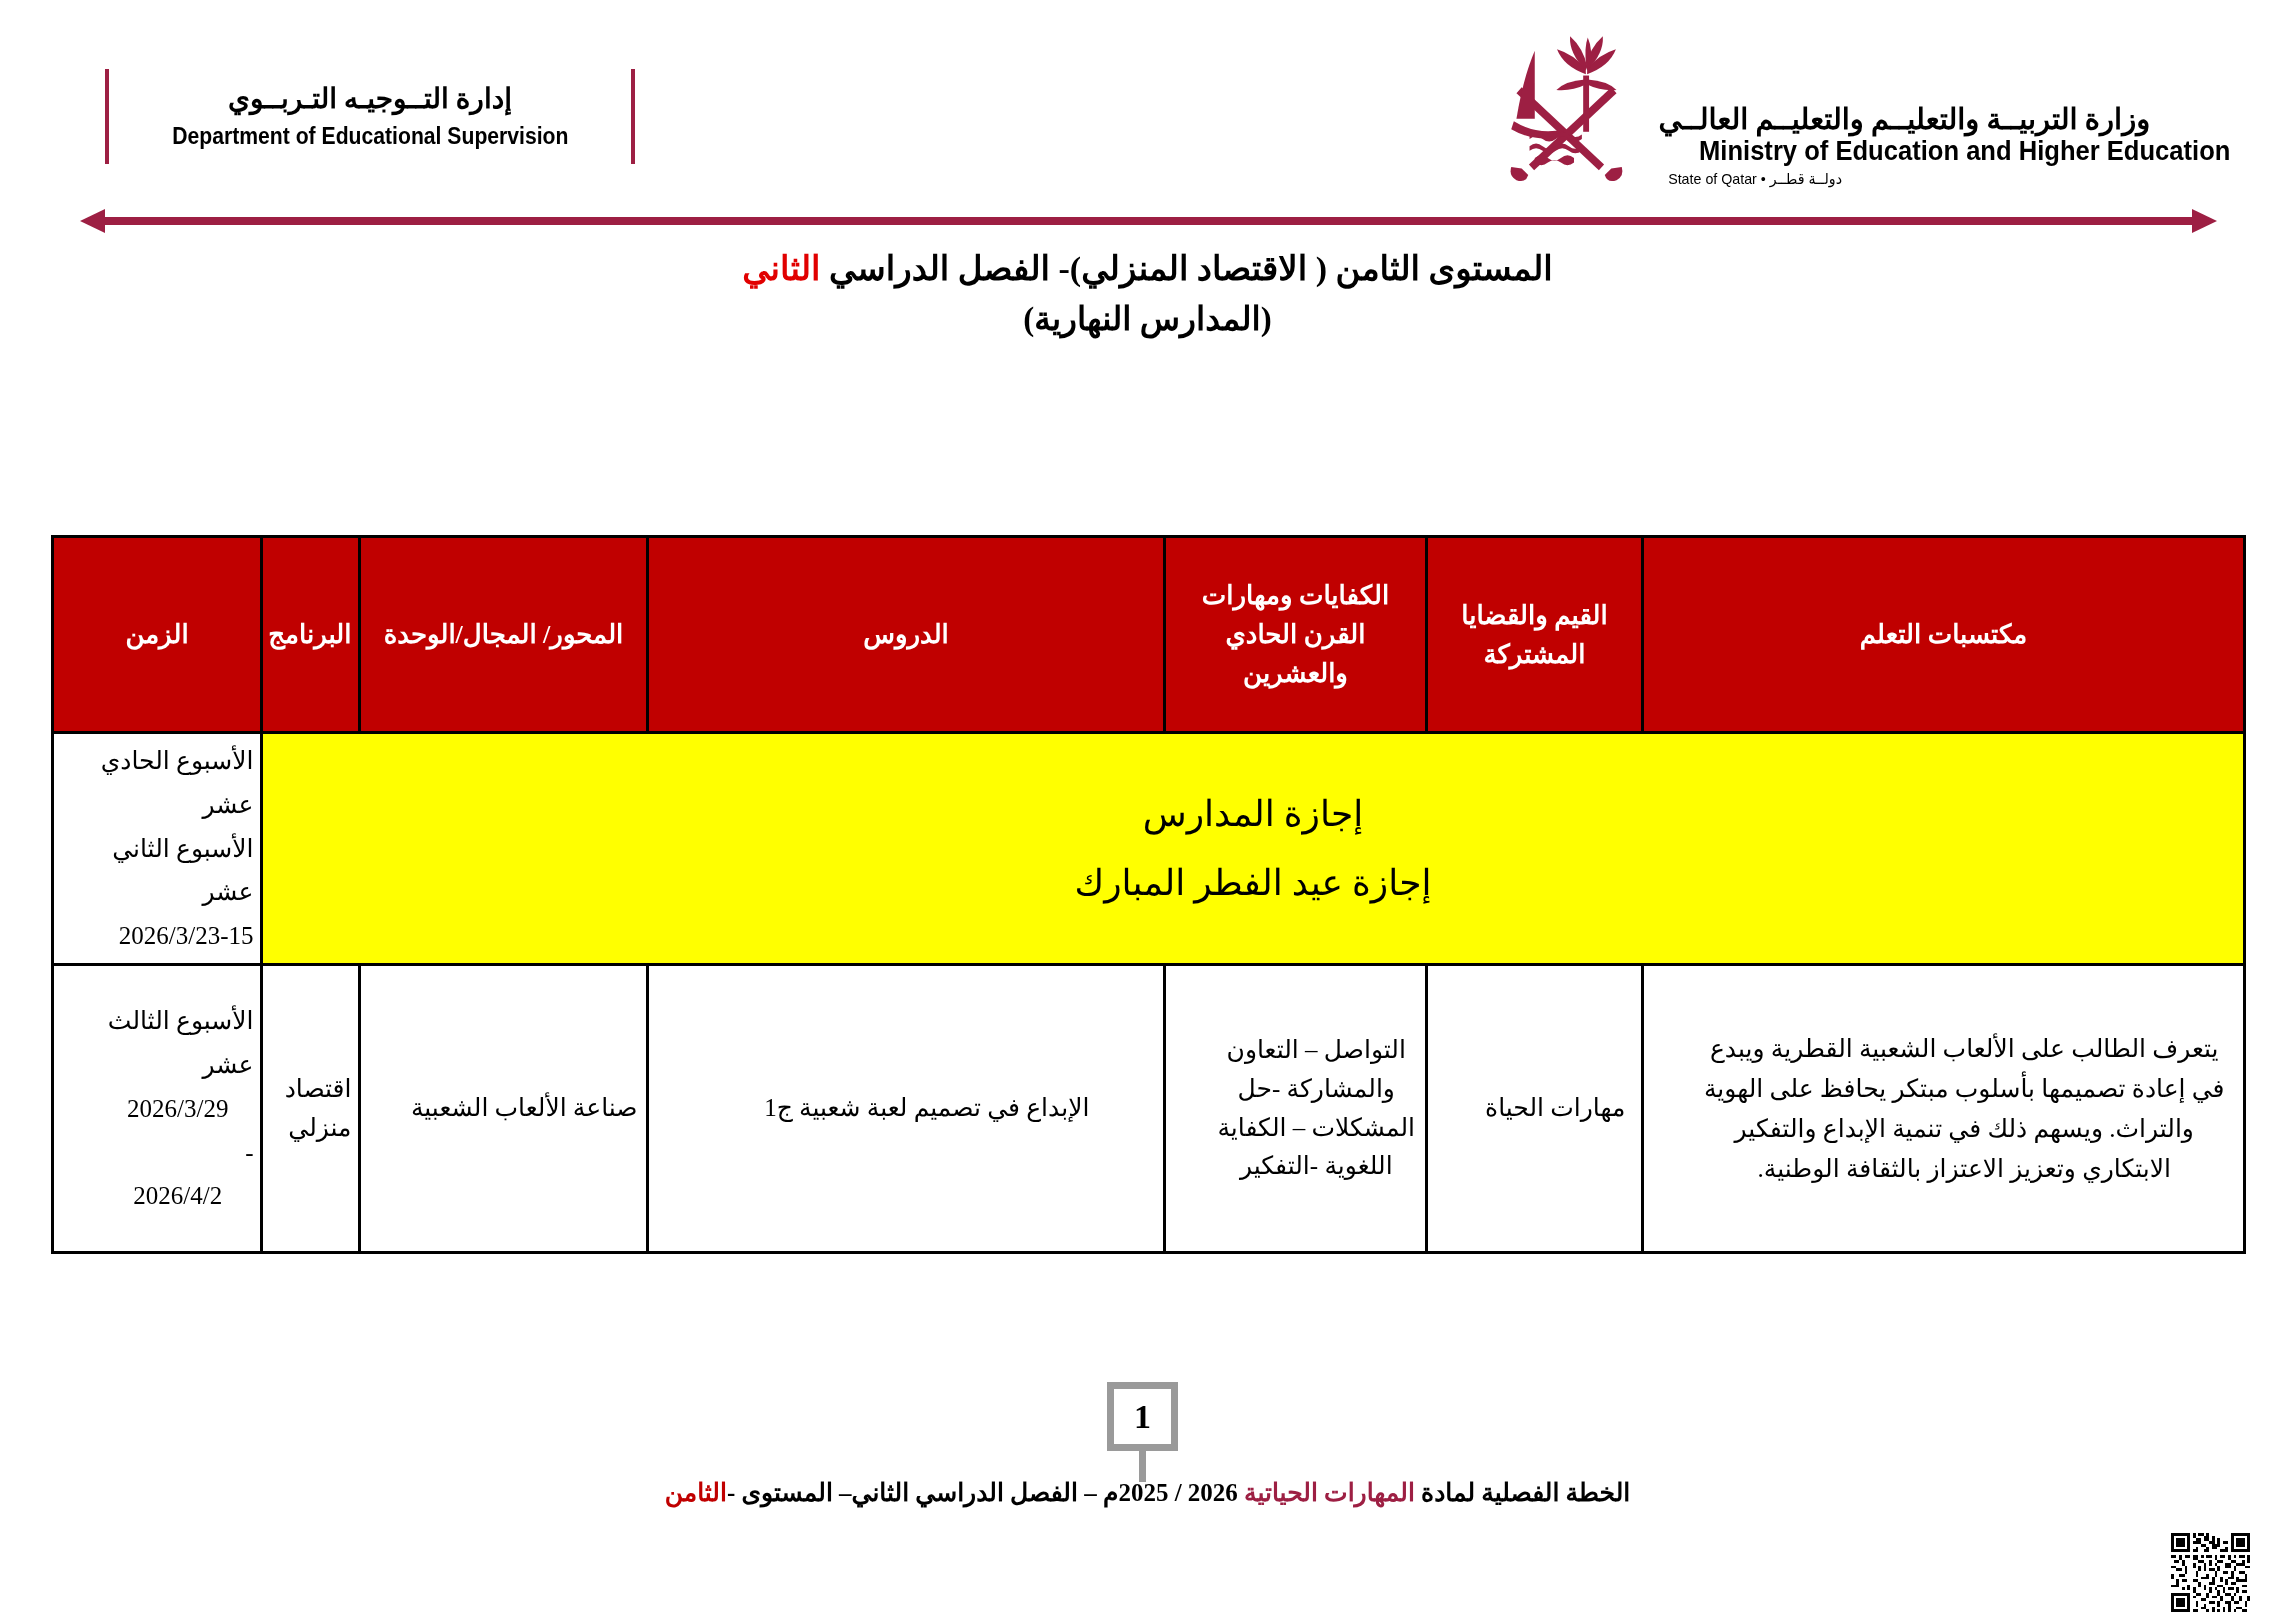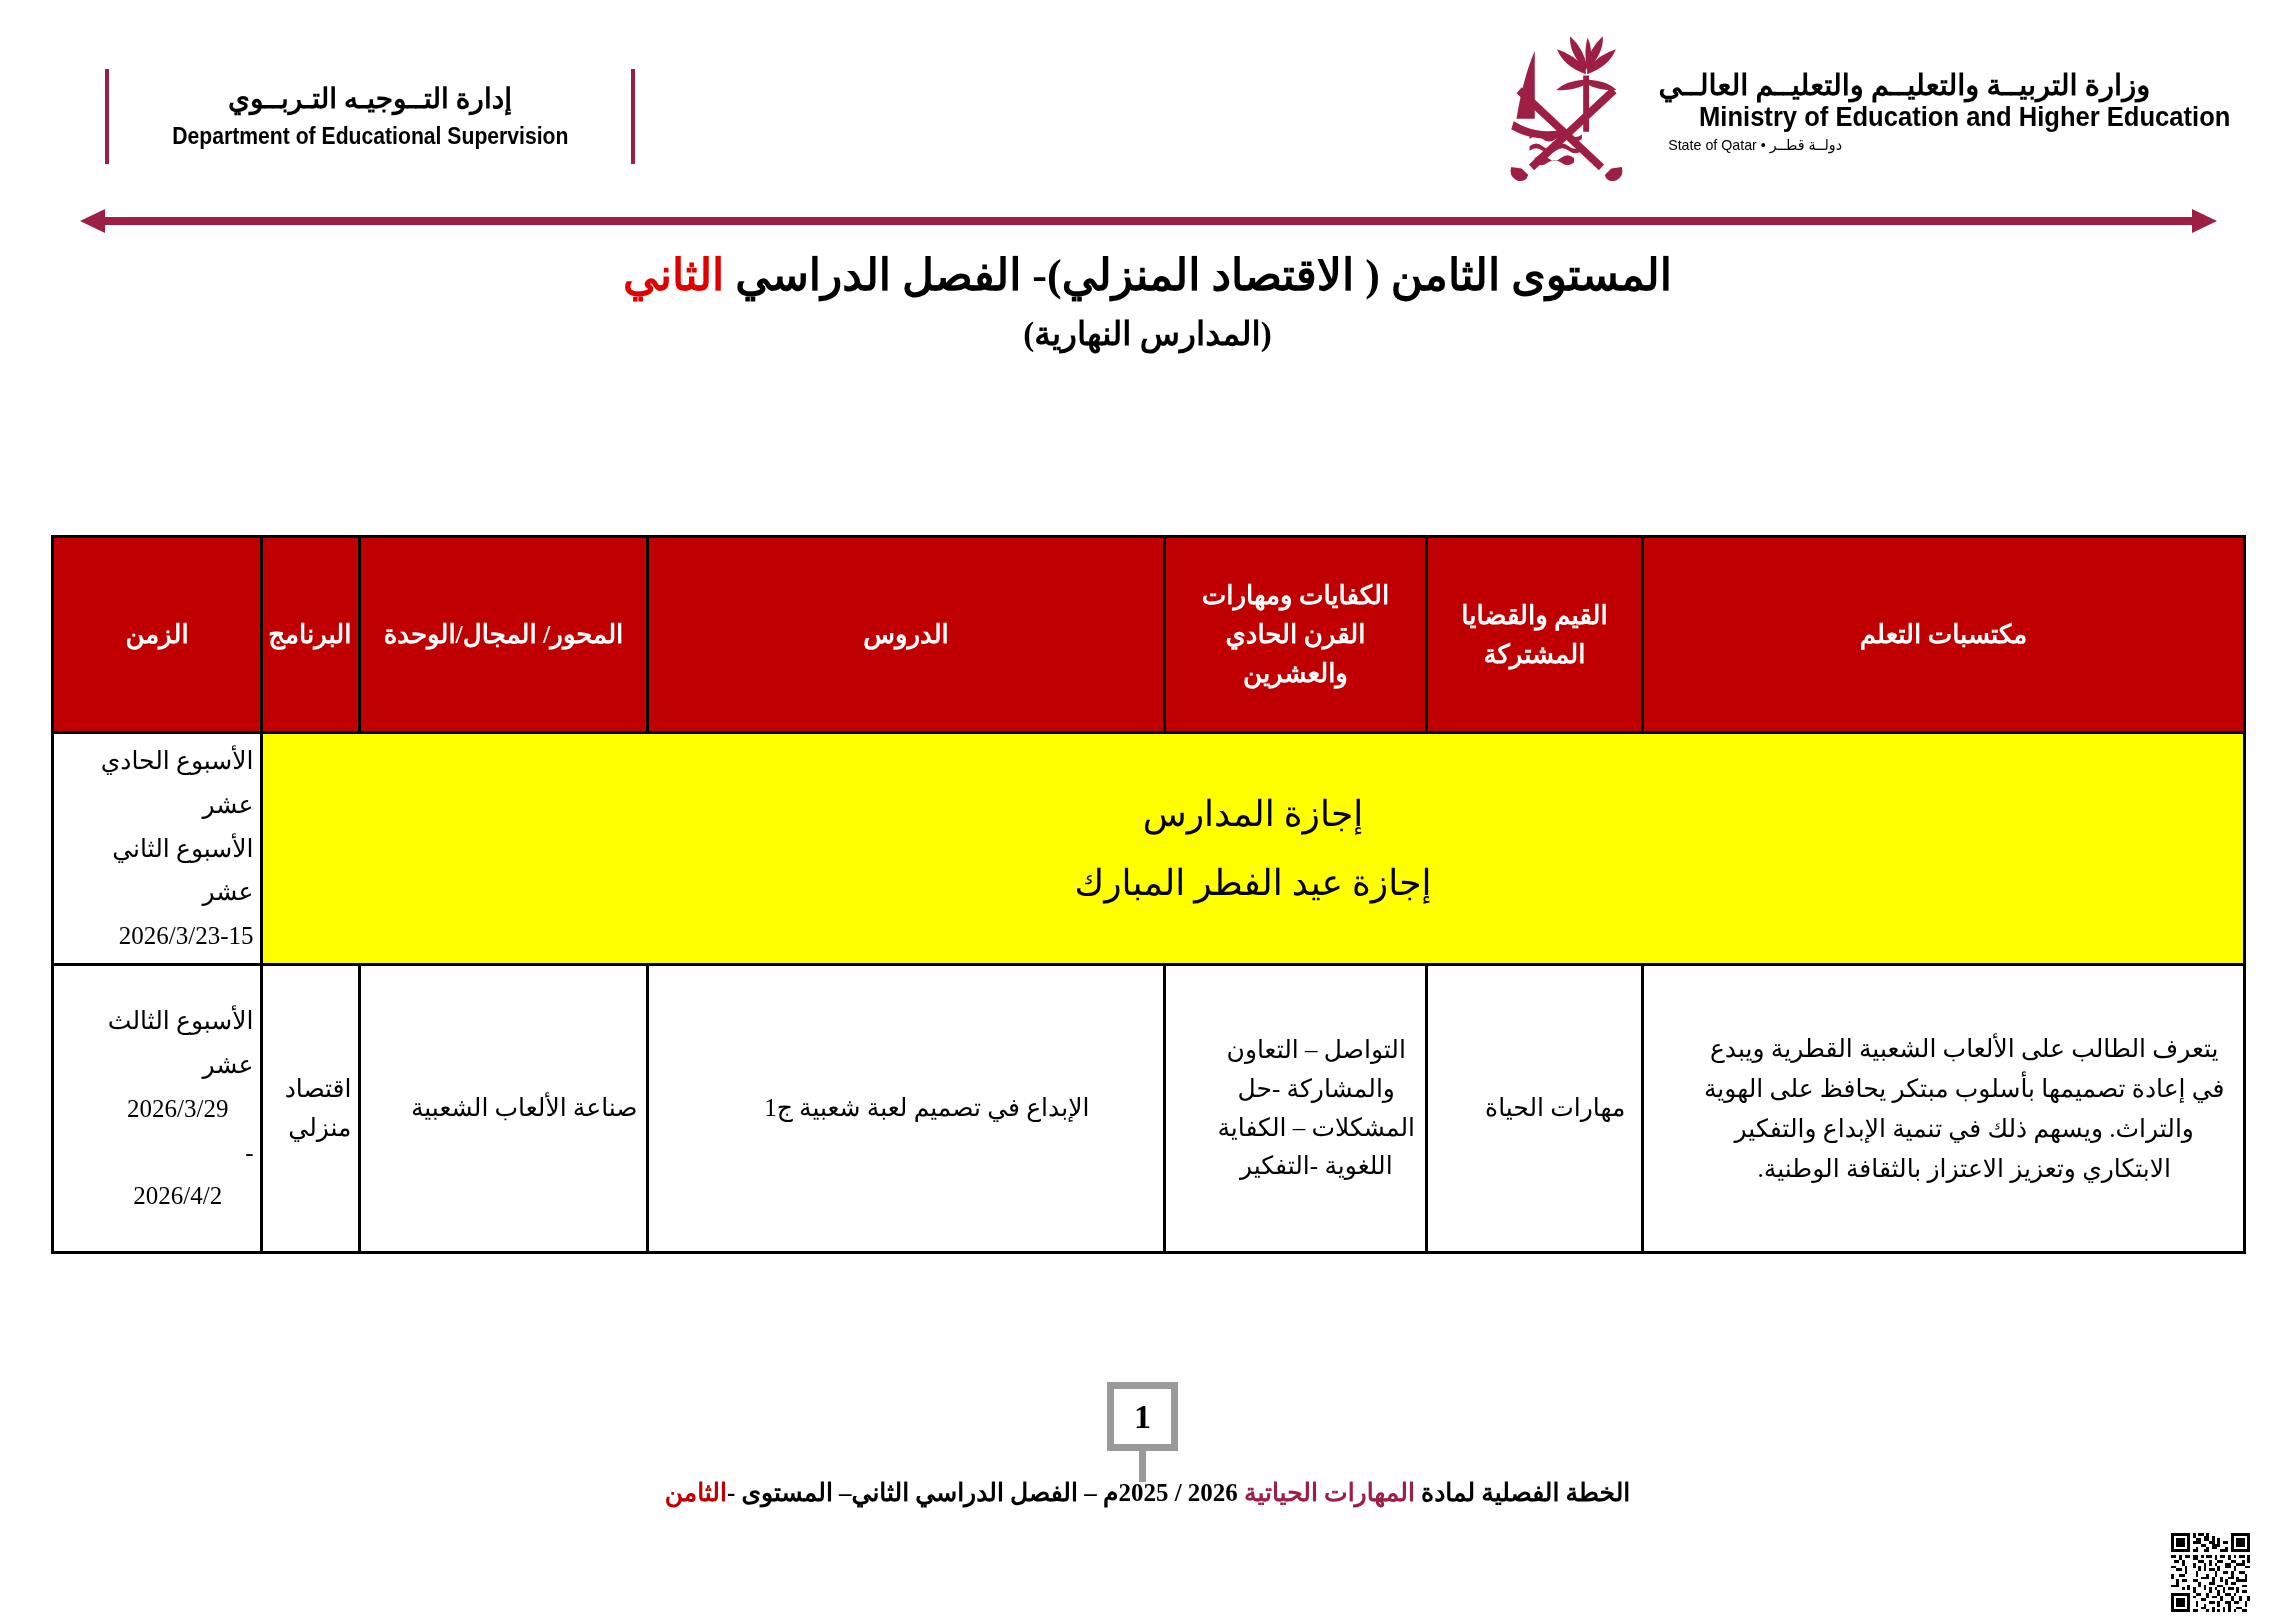--- a/index.html
+++ b/index.html
@@ -59,21 +59,21 @@
     transform: scaleX(0.92);
   }
 
   
   .ministry-block {
     position: absolute;
     right: 65px;
     top: 36px;
     display: flex;
     flex-direction: row;
-    align-items: center;
+    align-items: flex-end;
     gap: 32px;
   }
   .ministry-text {
     display: flex;
     flex-direction: column;
     align-items: flex-end;
     line-height: 1.05;
   }
   .min-ar {
     font-family: "Liberation Serif", "DejaVu Serif", serif;
@@ -151,21 +151,21 @@
     width: 2295px;
     text-align: center;
   }
   .title-line {
     font-family: "Liberation Serif", "DejaVu Serif", serif;
     font-weight: bold;
     color: #000;
     direction: rtl;
   }
   .t1 { font-size: 35px; line-height: 1.32; }
-  .t2 { font-size: 44px; line-height: 1.5; }
+  .t2 { font-size: 34px; line-height: 1.5; }
   .t3 { font-size: 33px; line-height: 1.55; }
   .red { color: #e10000; }
   .dots { letter-spacing: 1.3px; }
 
   
   .plan-table {
     position: absolute;
     left: 51px;
     top: 535px;
     width: 2192px;

